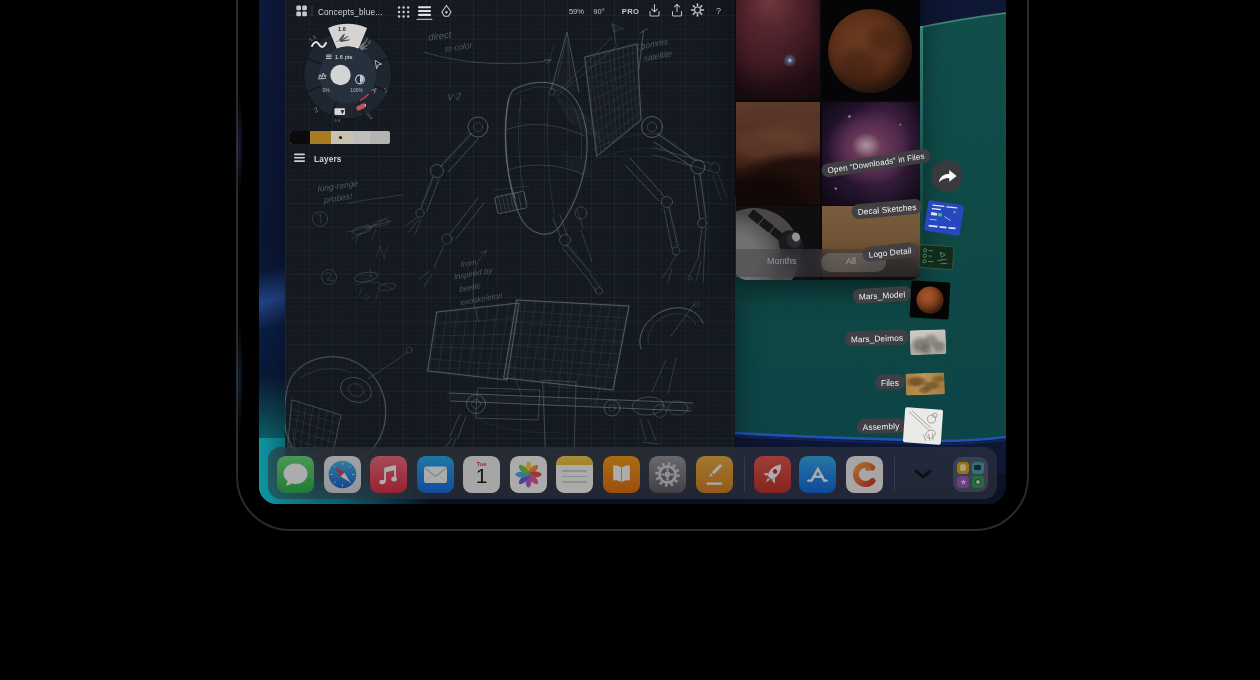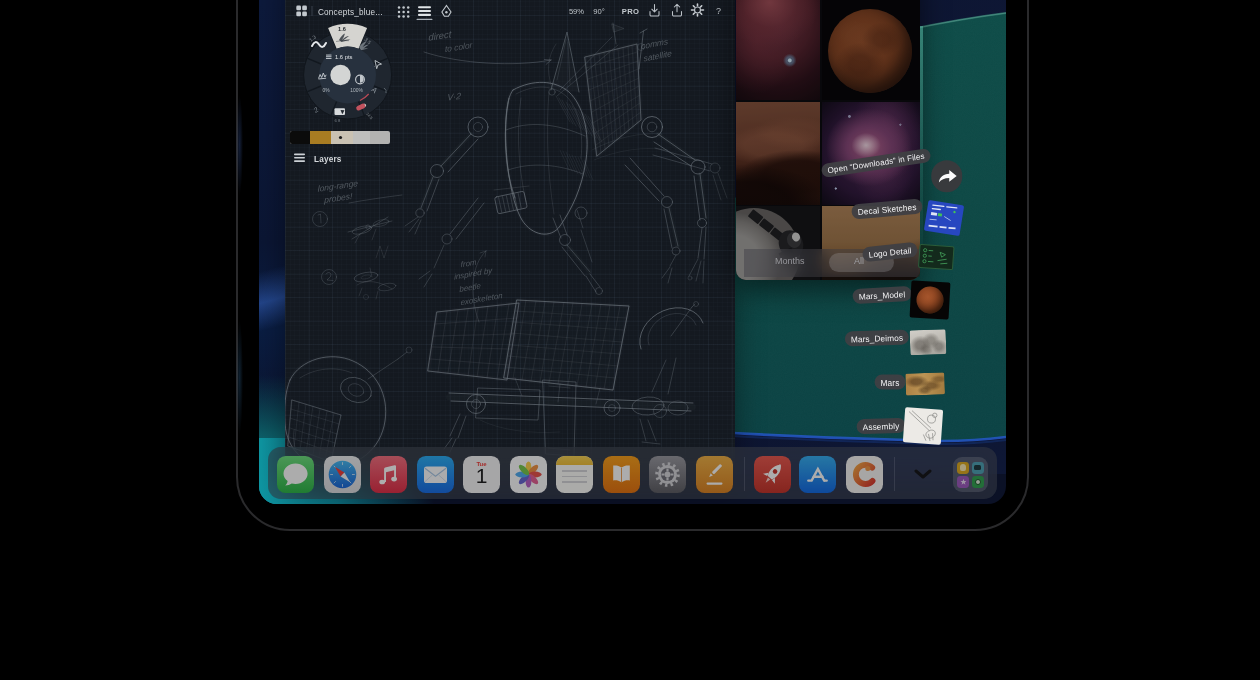--- a/index.html
+++ b/index.html
@@ -33,21 +33,21 @@
       repeating-linear-gradient(to bottom,rgba(130,160,195,.055) 0 1px,transparent 1px 23.5px),
       repeating-linear-gradient(to right,rgba(130,160,195,.02) 0 1px,transparent 1px 4.7px),
       repeating-linear-gradient(to bottom,rgba(130,160,195,.02) 0 1px,transparent 1px 4.7px);}
   
 
   
   #pwin{position:absolute;left:477px;top:-32px;width:184px;height:312px;
     border-radius:10px;overflow:hidden;background:#0a0a0c;
     box-shadow:0 10px 28px rgba(0,0,0,.5);}
   #pwin .cell{position:absolute;overflow:hidden;}
-  #pbar{position:absolute;left:8px;top:281px;width:184px;height:28px;
+  #pbar{position:absolute;left:0px;top:281px;width:184px;height:28px;
     background:rgba(88,88,96,.48);backdrop-filter:blur(8px);}
   #pbar .seg{position:absolute;top:3.5px;height:19px;border-radius:9.5px;}
 
   
   #dock{position:absolute;left:9px;top:447px;width:729px;height:52px;border-radius:13px;
     background:rgba(53,57,65,.56);backdrop-filter:blur(16px) saturate(130%);}
   #dock .apps{position:absolute;inset:0;filter:brightness(.68) saturate(.92);}
   .app{position:absolute;top:9px;width:37px;height:37px;border-radius:8.6px;overflow:hidden;}
   .dsep{position:absolute;top:10px;width:1px;height:34px;background:rgba(235,240,255,.16);}
 
@@ -446,21 +446,21 @@
             box-shadow:inset -3px -4px 8px rgba(0,0,0,.55);"></div>
         </div>
         <div class="dlab" style="left:617.6px;top:337.6px;transform:translate(-50%,-50%) rotate(-2deg);">Mars_Deimos</div>
         <div class="dthumb" style="left:668.5px;top:341.5px;width:36px;height:24.5px;border-radius:2px;transform:translate(-50%,-50%) rotate(-2deg);
           background:
             radial-gradient(30% 40% at 28% 60%, rgba(75,70,65,.5) 0 40%, transparent 95%),
             radial-gradient(26% 34% at 58% 44%, rgba(88,84,78,.45) 0 40%, transparent 95%),
             radial-gradient(22% 30% at 80% 68%, rgba(70,66,62,.4) 0 40%, transparent 95%),
             radial-gradient(20% 26% at 45% 78%, rgba(80,76,70,.4) 0 40%, transparent 95%),
             linear-gradient(170deg,#d2cfc9,#b6b3ac 60%,#a5a29b);"></div>
-        <div class="dlab" style="left:631px;top:382px;transform:translate(-50%,-50%);">Mars</div>
+        <div class="dlab" style="left:631px;top:382px;transform:translate(-50%,-50%);">Files</div>
         <div class="dthumb" style="left:666.2px;top:384px;width:38.7px;height:22px;border-radius:2px;transform:translate(-50%,-50%) rotate(-2deg);
           background:
             radial-gradient(32% 30% at 28% 38%, rgba(58,36,17,.5) 0 40%, transparent 95%),
             radial-gradient(28% 26% at 66% 58%, rgba(66,42,19,.45) 0 40%, transparent 95%),
             radial-gradient(20% 22% at 48% 78%, rgba(48,30,13,.4) 0 40%, transparent 95%),
             radial-gradient(24% 20% at 85% 30%, rgba(62,40,18,.35) 0 40%, transparent 95%),
             linear-gradient(93deg,#ab8044,#bd9555 45%,#a37a3e);"></div>
         <div class="dlab" style="left:622.2px;top:425.8px;transform:translate(-50%,-50%) rotate(-2deg);">Assembly</div>
         <div class="dthumb" style="left:664.4px;top:425.5px;width:38px;height:35px;border-radius:2px;background:#eceae6;transform:translate(-50%,-50%) rotate(4deg);">
           <svg width="38" height="35" viewBox="0 0 38 35">

